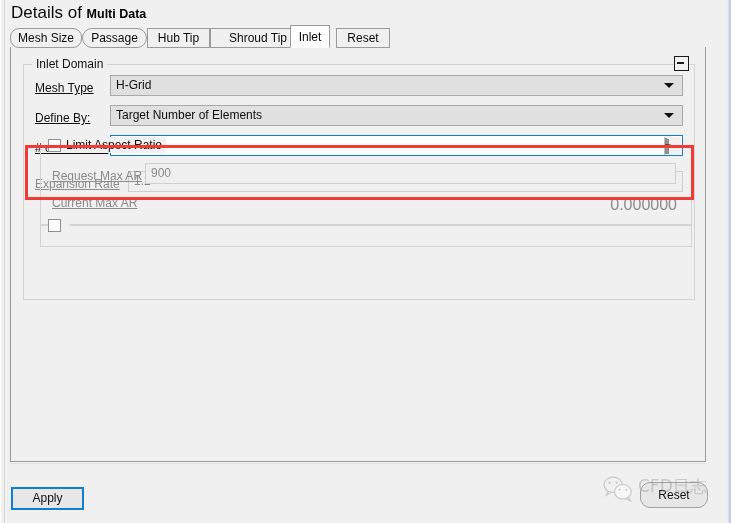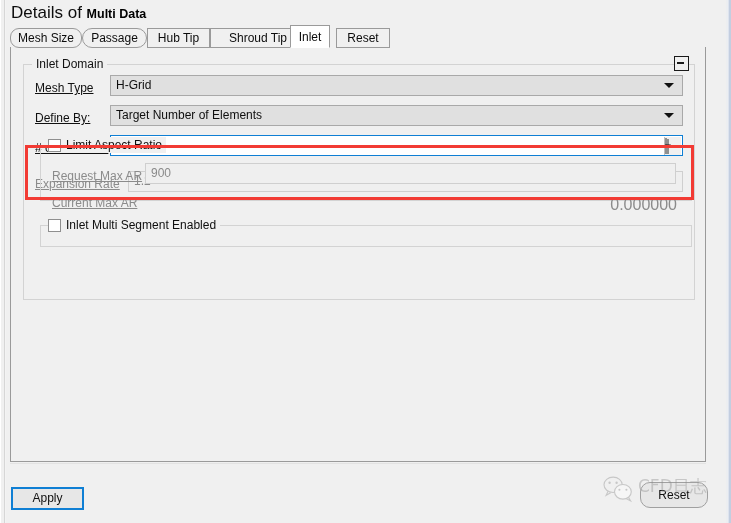--- a/index.html
+++ b/index.html
@@ -246,21 +246,21 @@
     border: 1px solid #8f8f8f;
     margin-right: 5px;
     flex: none;
   }
   .cb-label {
     font-size: 12px;
     color: #0e0e0e;
     line-height: 13px;
   }
 
-  #limit-ar-group { left: 16px; top: 80px; width: 652px; height: 56px; }
+  #limit-ar-group { left: 16px; top: 80px; width: 652px; height: 80px; }
   #multiseg-group { left: 16px; top: 160px; width: 652px; height: 22px; }
 
   
   .red-highlight {
     position: absolute;
     left: 14px; top: 98px;
     width: 669px; height: 55px;
     box-sizing: border-box;
     border: 3px solid #f23b34;
     pointer-events: none;
@@ -380,21 +380,20 @@
           <span>900</span>
         </div>
 
         <div class="row-label dim" style="left:11px; top:50px;">Current Max AR</div>
         <div class="static-value" style="right:14px; top:50px;">0.000000</div>
       </div>
 
       <div class="cb-group" id="multiseg-group">
         <div class="cb-header">
           <span class="checkbox"></span>
-          <span class="cb-label">Inlet Multi Segment Enabled</span>
         </div>
       </div>
 
     </div>
 
     <div class="red-highlight"></div>
 
   </div>
 
   <div class="footer-sep"></div>

